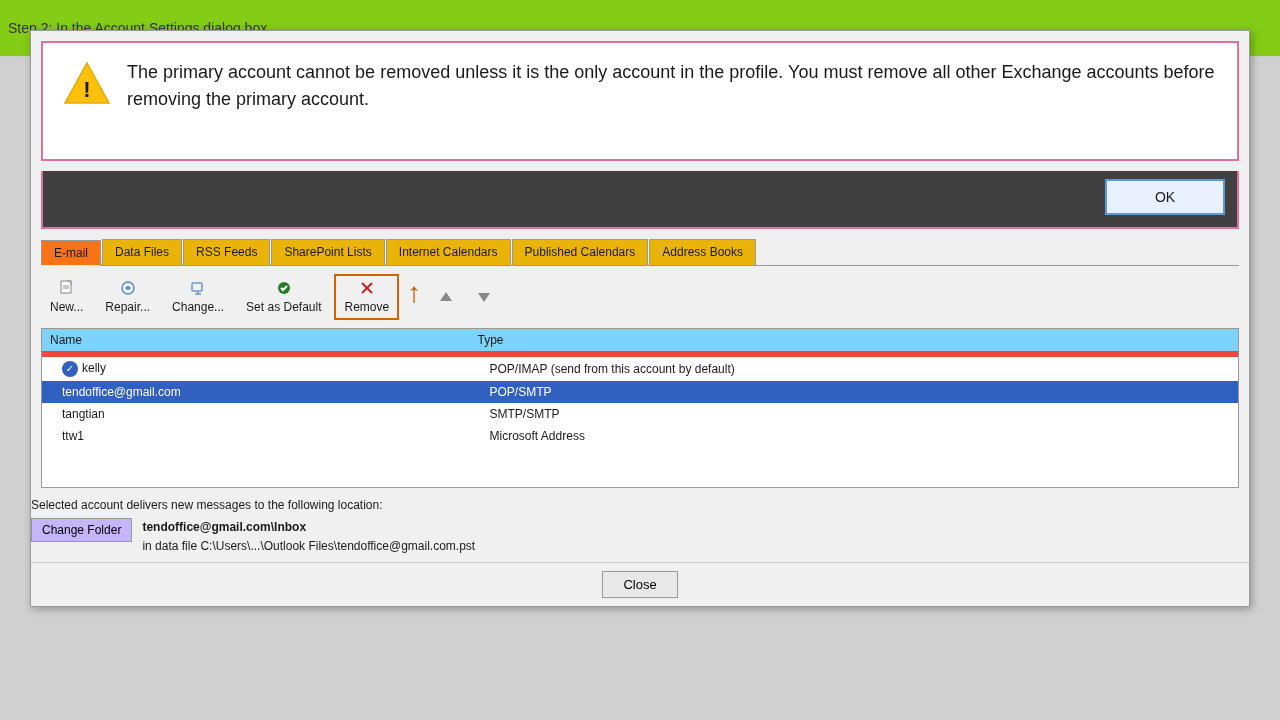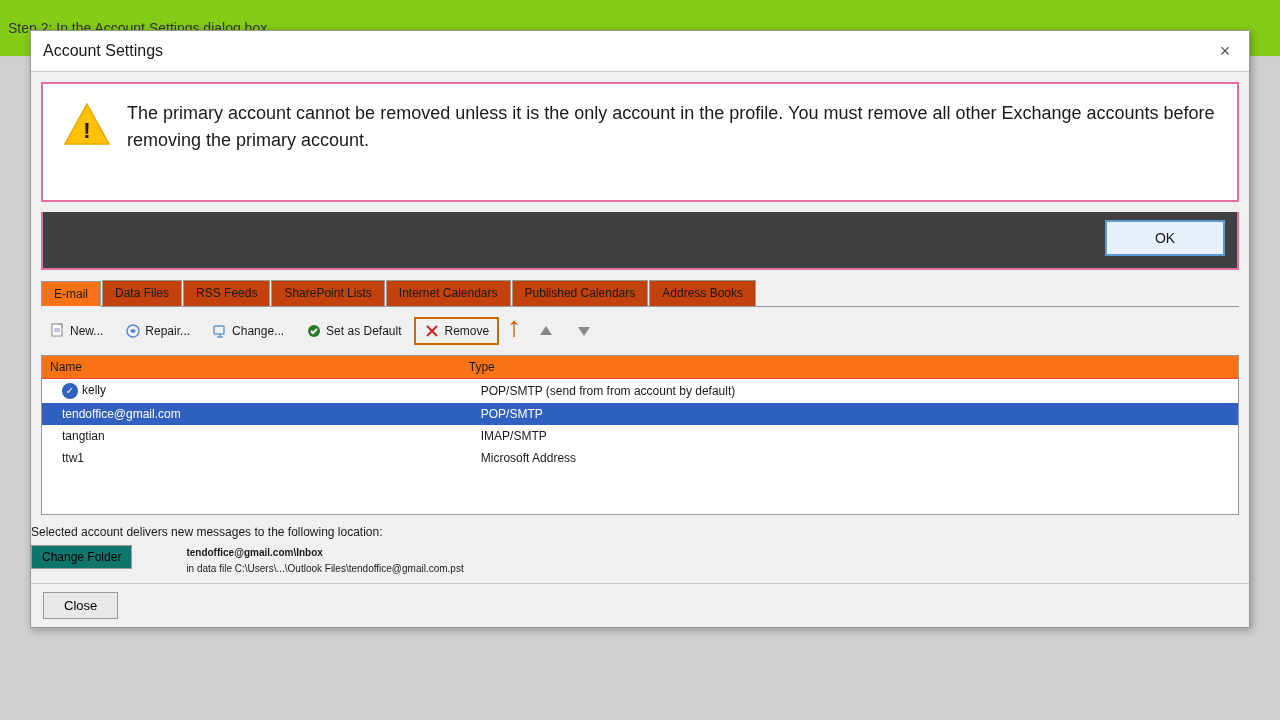--- a/index.html
+++ b/index.html
@@ -119,21 +119,21 @@
     }
 
     .tabs-row {
       display: flex;
       gap: 1px;
       border-bottom: 1px solid #999;
     }
 
     .tab {
       padding: 5px 12px;
-      background: #c2410c;
+      background: #eab308;
       border: 1px solid #999;
       border-bottom: none;
       cursor: pointer;
       font-size: 12px;
       color: #1a1a1a;
       white-space: nowrap;
     }
 
     .tab.active {
       background: #f97316;
@@ -156,20 +156,21 @@
       display: flex;
       align-items: center;
       gap: 4px;
       padding: 4px 8px;
       background: transparent;
       border: 1px solid transparent;
       cursor: pointer;
       font-size: 12px;
       color: #1a1a1a;
       white-space: nowrap;
+      flex-direction: column;
     }
 
     .toolbar-btn.remove-btn {
       border: 2px solid #cc6600;
       background: transparent;
     }
 
     
     .arrow-up {
       display: inline-block;
@@ -185,22 +186,22 @@
       background: white;
       min-height: 160px;
     }
 
     .accounts-table {
       width: 100%;
       border-collapse: collapse;
     }
 
     .accounts-table thead tr {
-      background: #f97316;
-      border-bottom: 1px solid #ef4444;
+      background: #7dd3fc;
+      border-bottom: 6px solid #ef4444;
     }
 
     .accounts-table th {
       text-align: left;
       padding: 4px 8px;
       font-weight: normal;
       font-size: 12px;
       color: #1a1a1a;
     }
 
@@ -240,39 +241,38 @@
 
     .change-folder-row {
       display: flex;
       align-items: flex-start;
       gap: 10px;
       margin-top: 6px;
     }
 
     .change-folder-btn {
       padding: 4px 10px;
-      background: #0f766e;
+      background: #c4b5fd;
       border: 1px solid #999;
       cursor: pointer;
       font-size: 12px;
       white-space: nowrap;
     }
 
     .folder-info {
-      font-size: 10px;
+      font-size: 12px;
       line-height: 1.6;
-      margin-left: 44px;
     }
 
     .folder-name { font-weight: bold; }
 
     
     .dialog-footer {
       display: flex;
-      justify-content: flex-start;
+      justify-content: center;
       padding: 8px 12px;
       background: #f0f0f0;
       border-top: 1px solid #ccc;
     }
 
     .close-dialog-btn {
       padding: 5px 20px;
       background: #e8e8e8;
       border: 1px solid #999;
       cursor: pointer;
@@ -285,24 +285,20 @@
       height: 48px;
     }
   </style>
 </head>
 <body>
 
 <div class="bg-instruction">Step 2: In the Account Settings dialog box,</div>
 
 <div class="account-settings-dialog">
 
-  <div class="dialog-titlebar">
-    <span class="dialog-title">Account Settings</span>
-    <button class="close-btn">×</button>
-  </div>
 
   <div class="warning-area">
     <div class="warning-icon">
       <svg class="warning-triangle" viewBox="0 0 48 48" xmlns="http://www.w3.org/2000/svg">
         <polygon points="24,4 46,44 2,44" fill="#FFC107" stroke="#e6a800" stroke-width="1.5"></polygon>
         <text x="24" y="38" text-anchor="middle" font-size="22" font-weight="bold" fill="#1a1a1a">!</text>
       </svg>
     </div>
     <p class="warning-text">The primary account cannot be removed unless it is the only account in the profile. You must remove all other Exchange accounts before removing the primary account.</p>
   </div>
@@ -388,29 +384,29 @@
         <tr>
           <th>Name</th>
           <th>Type</th>
         </tr>
       </thead>
       <tbody>
         <tr>
           <td>
             <span class="default-icon">✓</span>kelly
           </td>
-          <td>POP/SMTP (send from from account by default)</td>
+          <td>POP/IMAP (send from this account by default)</td>
         </tr>
         <tr class="selected">
           <td>tendoffice@gmail.com</td>
           <td>POP/SMTP</td>
         </tr>
         <tr>
           <td>tangtian</td>
-          <td>IMAP/SMTP</td>
+          <td>SMTP/SMTP</td>
         </tr>
         <tr>
           <td>ttw1</td>
           <td>Microsoft Address</td>
         </tr>
       </tbody>
     </table>
   </div>
 
   <div class="bottom-info">

